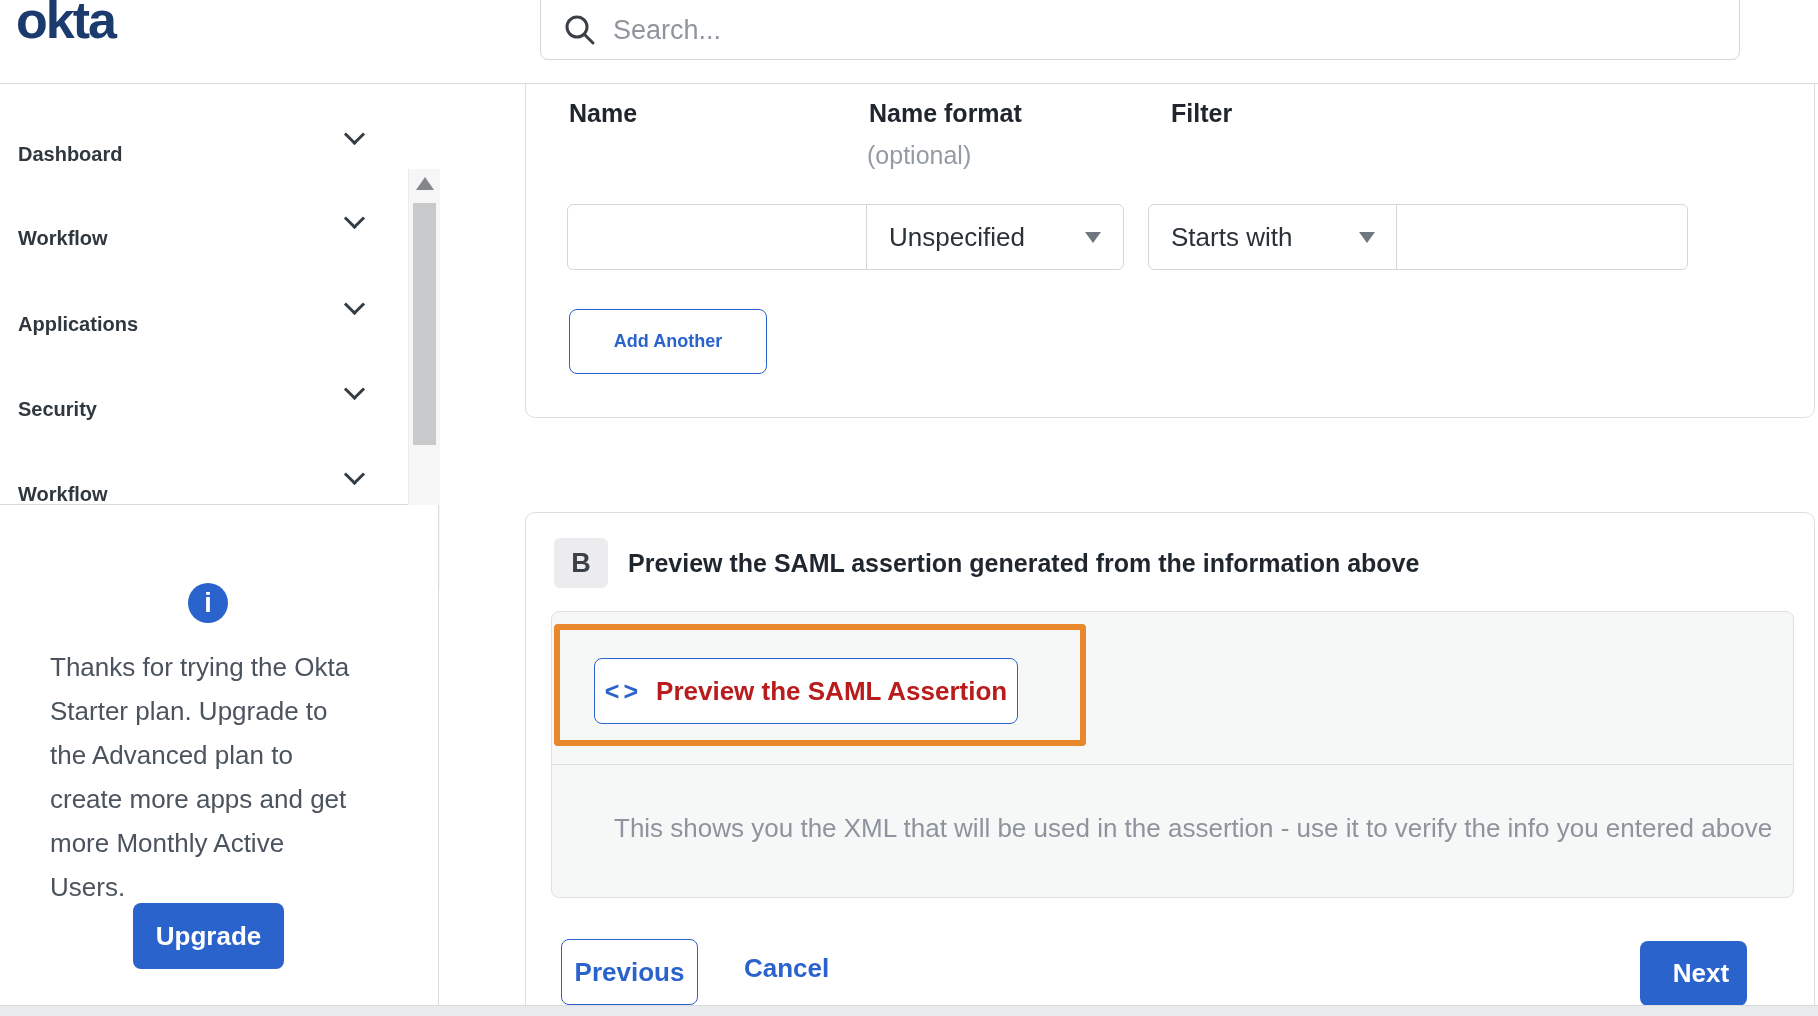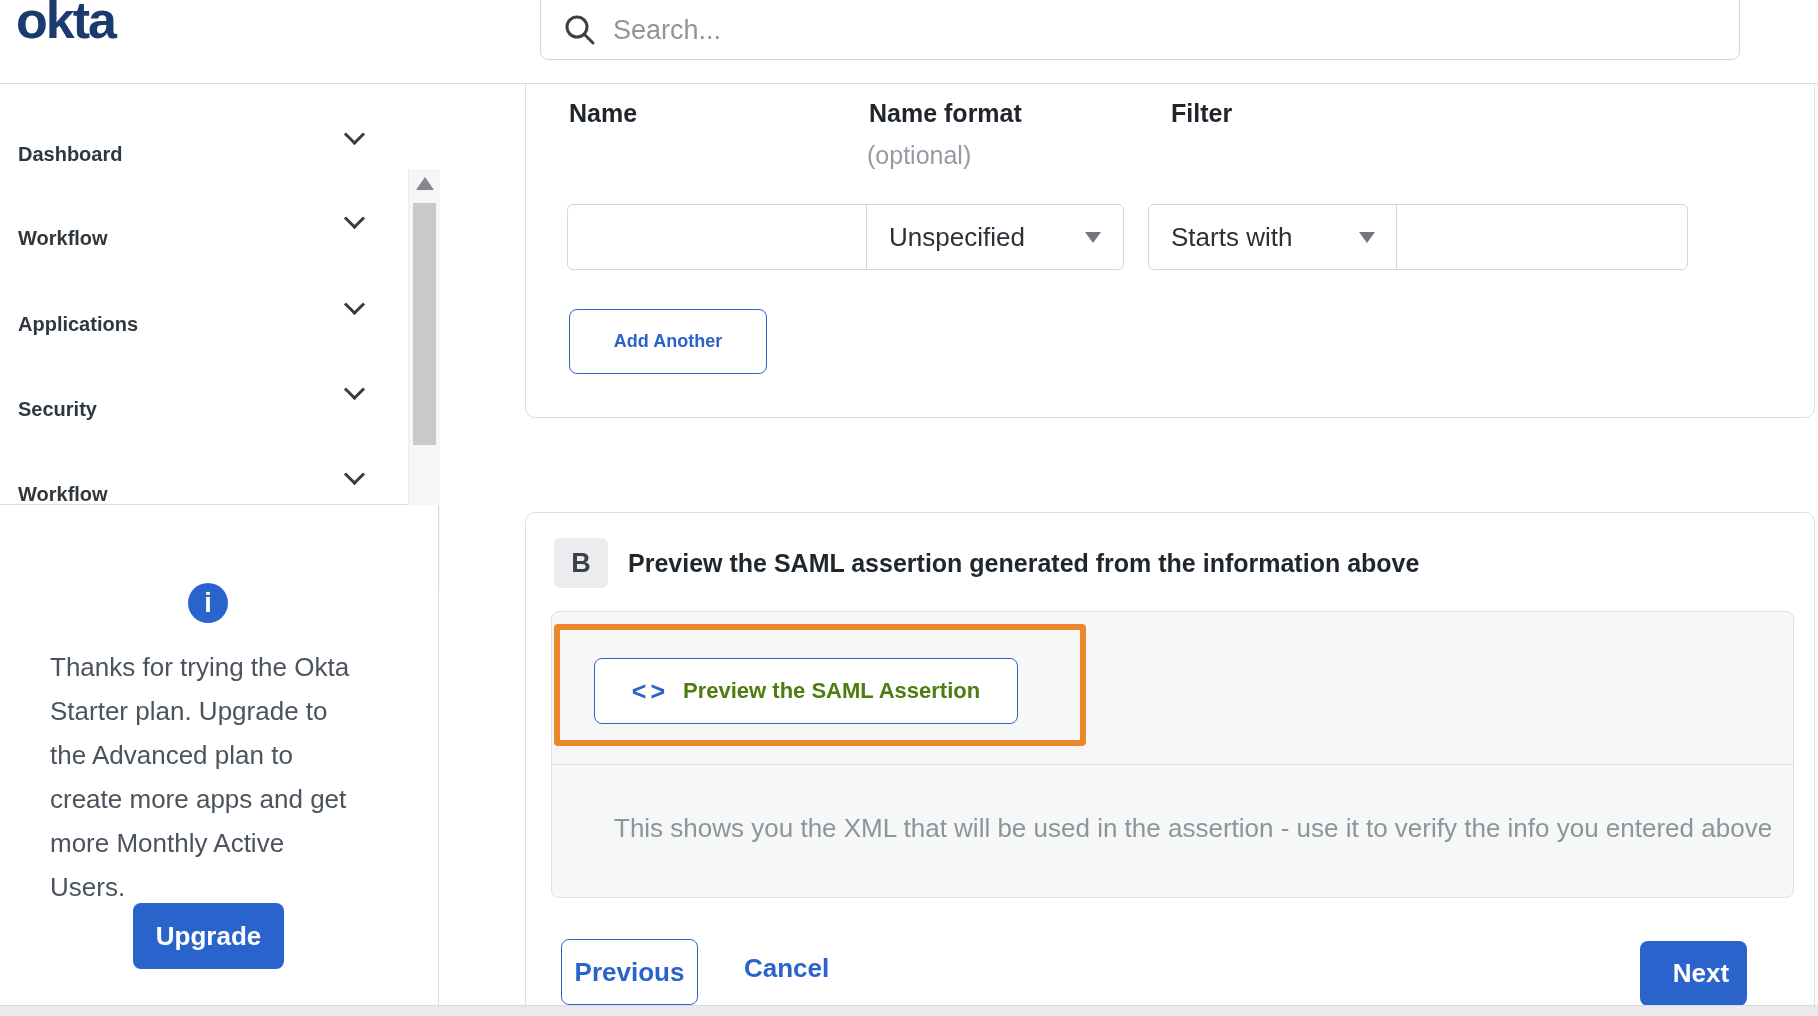--- a/index.html
+++ b/index.html
@@ -144,21 +144,21 @@
     position:absolute; left:62px; top:201px;
     font-size:26px; color:#8e949d;
   }
   .preview-btn {
     position:absolute; left:42px; top:46px; width:424px; height:66px;
     background:#fff; border:1.5px solid #2b63cd; border-radius:8px;
     display:flex; align-items:center; justify-content:center; gap:14px;
     cursor:pointer; font-family:"Liberation Sans", sans-serif;
   }
   .preview-btn .code-icon { font-size:25px; font-weight:700; color:#2b63cd; letter-spacing:4px; }
-  .preview-btn .pv-label { font-size:22px; font-weight:700; color:#4d7c0f; }
+  .preview-btn .pv-label { font-size:26px; font-weight:700; color:#b91c1c; }
 
   .annotation-box {
     position:absolute; left:28px; top:111px; width:532px; height:122px;
     border:6px solid #e8872b; border-radius:4px; z-index:6; pointer-events:none;
   }
 
   .footer-prev {
     position:absolute; left:35px; top:426px; width:137px; height:66px;
     background:#fff; border:1.5px solid #2b63cd; border-radius:8px;
     color:#2b63cd; font-size:26px; font-weight:700;

